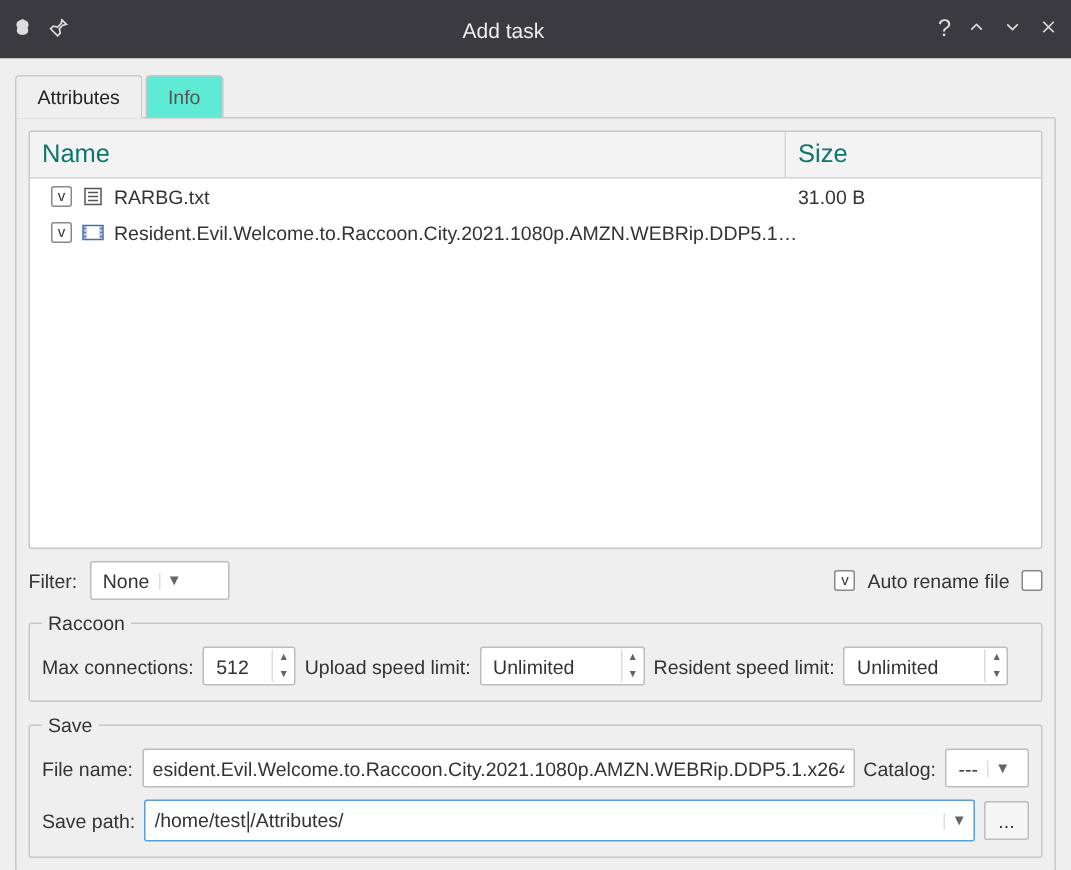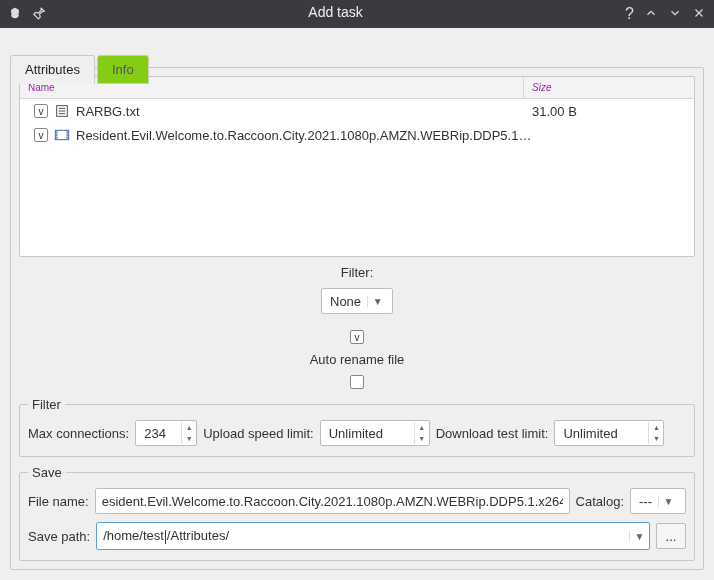--- a/index.html
+++ b/index.html
@@ -1,39 +1,39 @@
 <!DOCTYPE html>
 <html><head>
 <meta charset="utf-8">
 <style>
 * { box-sizing: border-box; margin: 0; padding: 0; font-family: "Segoe UI", Tahoma, sans-serif; font-size: 13px; color: #333; }
 body { background: #f0f0f0; width: 714px; height: 580px; overflow: hidden; }
-.titlebar { background: #3b3b3f; color: #ddd; height: 28px; display: flex; padding: 4px 8px; }
+.titlebar { background: #3b3b3f; color: #ddd; height: 39px; display: flex; align-items: center; padding: 4px 8px; }
 .titlebar .left-icons { display: flex; gap: 10px; align-items: center; }
 .titlebar .title { flex: 1; text-align: center; color: #eee; font-size: 14px; }
 .titlebar .right-icons { display: flex; gap: 10px; align-items: center; }
 .titlebar svg { width: 14px; height: 14px; }
 .titlebar .icon { color: #ddd; cursor: pointer; }
 .body { padding: 10px 10px 8px 10px; background: #efefef; display: flex; flex-direction: column; height: 550px; }
-.tabs { display: flex; position: relative; top: 17px; z-index: 2; }
-.tab { padding: 6px 14px; border: 1px solid #c8c8c8; background: #84cc16; color: #555; cursor: pointer; border-top-left-radius: 3px; border-top-right-radius: 3px; margin-right: 2px; }
+.tabs { display: flex; position: relative; top: 1px; z-index: 2; }
+.tab { padding: 6px 14px; border: 1px solid #c8c8c8; background: #5eead4; color: #555; cursor: pointer; border-top-left-radius: 3px; border-top-right-radius: 3px; margin-right: 2px; }
 .tab.active { background: #efefef; border-bottom: 1px solid #efefef; color: #222; }
 .tabpanel { border: 1px solid #c8c8c8; padding: 8px; flex: 1; display: flex; flex-direction: column; min-height: 0; border-radius: 0 2px 2px 2px; }
 .filetable { border: 1px solid #c8c8c8; background: #fff; flex: 1; min-height: 180px; overflow: hidden; border-radius: 2px; }
 .ft-header { display: flex; background: #f3f3f3; border-bottom: 1px solid #d8d8d8; }
-.ft-header .col { padding: 5px 8px; color: #a21caf; font-size: 10px; }
+.ft-header .col { padding: 5px 8px; color: #0f766e; font-size: 17px; }
 .col-name { flex: 1; border-right: 1px solid #d8d8d8; }
-.col-size { width: 170px; font-style: italic; }
+.col-size { width: 170px; }
 .ft-row { display: flex; align-items: center; padding: 4px 0; }
 .ft-row .cell-name { flex: 1; display: flex; align-items: center; gap: 6px; padding-left: 14px; overflow: hidden; white-space: nowrap; }
 .ft-row .cell-size { width: 170px; padding-left: 8px; }
 .chk { width: 14px; height: 14px; border: 1px solid #888; background: #fff; display: inline-flex; align-items: center; justify-content: center; font-size: 10px; color: #333; cursor: pointer; border-radius: 2px; flex-shrink: 0; }
 .fname { overflow: hidden; text-overflow: ellipsis; white-space: nowrap; }
 .ficon { width: 16px; height: 16px; flex-shrink: 0; }
-.filterrow { display: flex; align-items: center; margin-top: 8px; gap: 8px; flex-direction: column; }
+.filterrow { display: flex; align-items: center; margin-top: 8px; gap: 8px; }
 .filterrow .spacer { flex: 1; }
 .label { color: #333; }
 .select, .spin, .textinput { border: 1px solid #bdbdbd; background: #fff; height: 26px; border-radius: 2px; display: flex; align-items: center; }
 .select { padding: 0 4px 0 8px; gap: 6px; cursor: pointer; }
 .select .arrow { width: 16px; text-align: center; color: #666; font-size: 10px; border-left: 1px solid #ddd; padding-left: 4px; }
 .spin { padding: 0 0 0 8px; }
 .spin .sv { flex: 1; }
 .spin .spinbtns { display: flex; flex-direction: column; border-left: 1px solid #ddd; }
 .spin .spinbtns div { font-size: 7px; line-height: 11px; width: 14px; text-align: center; color: #666; cursor: pointer; }
 .textinput { padding: 0 6px; }
@@ -132,50 +132,50 @@
                 <circle cx="20" cy="16" r="1" fill="#4a6fa5"></circle>
               </svg>
           </span>
           <span class="fname">Resident.Evil.Welcome.to.Raccoon.City.2021.1080p.AMZN.WEBRip.DDP5.1…</span>
         </div>
       </div>
     </div>
 
     <div class="filterrow">
       <span class="label">Filter:</span>
-      <div class="select" style="width:72px">
+      <div class="select" style="width:93px">
         <span>None</span>
         <span class="arrow">▼</span>
       </div>
       <div class="spacer"></div>
       <span class="chk">v</span>
       <span class="label">Auto rename file</span>
       <span class="chk" style="color:transparent">v</span>
     </div>
 
     <fieldset>
-      <legend>Filter</legend>
+      <legend>Raccoon</legend>
       <div class="row">
         <span class="label">Max connections:</span>
         <div class="spin" style="width:62px">
-          <span class="sv">234</span>
+          <span class="sv">512</span>
           <div class="spinbtns">
               <div>▲</div>
               <div>▼</div>
             </div>
         </div>
         <span class="label">Upload speed limit:</span>
         <div class="spin" style="width:110px">
           <span class="sv">Unlimited</span>
           <div class="spinbtns">
               <div>▲</div>
               <div>▼</div>
             </div>
         </div>
-        <span class="label">Download test limit:</span>
+        <span class="label">Resident speed limit:</span>
         <div class="spin" style="width:110px">
           <span class="sv">Unlimited</span>
           <div class="spinbtns">
               <div>▲</div>
               <div>▼</div>
             </div>
         </div>
       </div>
     </fieldset>
 

